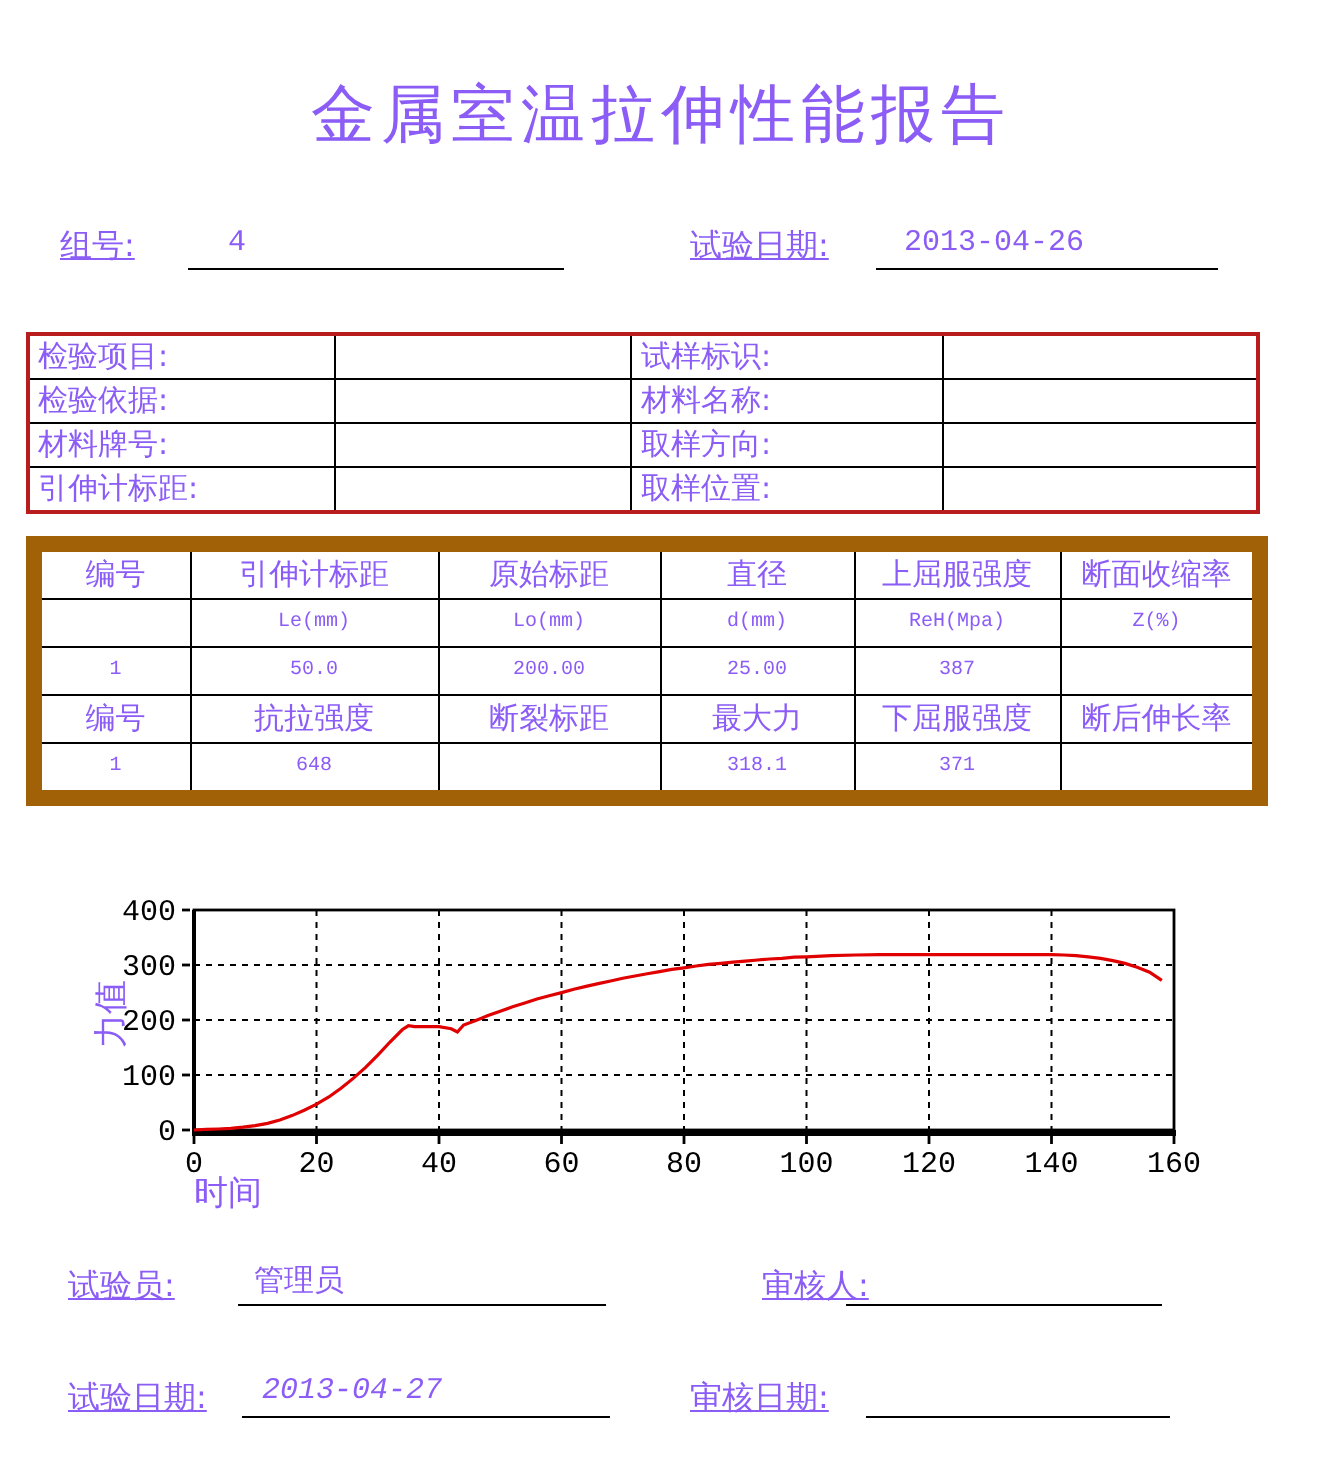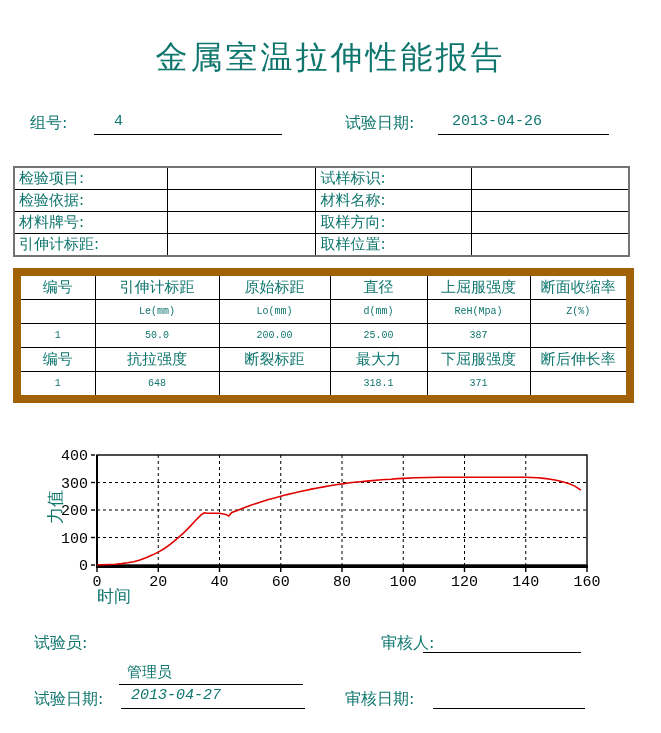--- a/index.html
+++ b/index.html
@@ -1,33 +1,33 @@
 <!DOCTYPE html>
 <html><head>
 <meta charset="utf-8">
 <style>
   html,body{margin:0;padding:0;background:#fff;}
   .page{
     position:relative;width:661px;height:733px;background:#ffffff;
-    font-family:"DejaVu Sans",sans-serif;color:#0f766e;overflow:hidden;
+    font-family:"DejaVu Sans",sans-serif;color:#8b5cf6;overflow:hidden;
   }
   .title{
     position:absolute;left:0;top:36px;width:661px;text-align:center;
     font-family:"DejaVu Serif","DejaVu Sans",serif;font-size:32px;letter-spacing:3px;
   }
   
-  .field-label{position:absolute;font-size:16px;line-height:22px;white-space:nowrap;}
+  .field-label{position:absolute;font-size:16px;line-height:22px;white-space:nowrap;text-decoration:underline;}
   .field-line{
     position:absolute;height:24px;border-bottom:1px solid #000;
     font-size:15px;line-height:24px;white-space:nowrap;
   }
   .mono{font-family:"Liberation Mono","DejaVu Sans Mono",monospace;}
   
   table{border-collapse:collapse;table-layout:fixed;}
-  .info-table{position:absolute;left:13px;top:166px;width:617px;border:2px solid #737373;}
+  .info-table{position:absolute;left:13px;top:166px;width:617px;border:2px solid #b91c1c;}
   .info-table td{border:1px solid #000;height:21px;font-size:15px;padding:0 0 0 4px;overflow:hidden;}
   
   .results-table{position:absolute;left:13px;top:268px;width:617px;border:8px solid #a16207;}
   .results-table td{
     border:1px solid #000;height:23px;text-align:center;font-size:15px;
     font-family:"DejaVu Sans",sans-serif;overflow:hidden;padding:0;
   }
   .results-table tr.unit-row td,.results-table tr.data-row td{
     font-family:"Liberation Mono","DejaVu Sans Mono",monospace;font-size:10px;
   }
@@ -188,21 +188,21 @@
       <line x1="61" y1="40.5" x2="65" y2="40.5" class="tickmark"></line>
       <text x="58" y="45.5" class="ticklabel" text-anchor="end">300</text>
       <line x1="61" y1="13" x2="65" y2="13" class="tickmark"></line>
       <text x="58" y="18" class="ticklabel" text-anchor="end">400</text>
       <polyline points="67.0,123.0 73.1,122.7 79.3,122.5 85.4,122.2 91.5,121.6 97.6,120.8 103.8,119.7 109.9,118.0 116.0,115.8 122.1,113.1 128.3,110.1 134.4,106.5 140.5,102.1 146.6,97.2 152.8,91.7 158.9,85.6 165.0,79.0 171.1,72.9 174.2,70.8 177.3,71.3 183.4,71.3 189.5,71.3 195.6,72.4 198.7,74.0 201.8,70.5 207.9,68.3 214.0,65.8 220.1,63.6 226.3,61.4 232.4,59.5 238.5,57.5 244.6,55.9 250.8,54.3 256.9,52.6 263.0,51.2 269.1,49.8 275.3,48.5 281.4,47.1 287.5,46.0 293.6,44.9 299.8,43.8 305.9,42.7 312.0,41.9 318.1,41.0 324.3,40.2 330.4,39.7 336.5,39.1 342.6,38.6 348.8,38.0 354.9,37.5 361.0,37.2 367.1,36.6 373.3,36.4 385.5,35.8 397.8,35.5 410.0,35.3 434.5,35.3 459.0,35.3 483.5,35.3 495.8,35.3 501.9,35.5 508.0,35.8 514.1,36.4 520.3,37.2 526.4,38.3 532.5,39.7 538.6,41.6 544.8,44.1 550.9,48.2" class="curve" stroke="#e00000"></polyline>
     </svg>
   <div class="chart-ylabel">力值</div>
   <div class="chart-xlabel">时间</div>
 
   <span class="field-label" style="left:34px;top:632px;">试验员:</span>
-  <span class="field-line" style="left:119px;top:628px;width:176px;padding-left:8px;margin-top:32px;">管理员</span>
+  <span class="field-line" style="left:119px;top:628px;width:176px;padding-left:8px;">管理员</span>
 
   <span class="field-label" style="left:345px;top:632px;margin-left:36px;">审核人:</span>
   <span class="field-line" style="left:423px;top:628px;width:150px;padding-left:8px;"></span>
 
   <span class="field-label" style="left:34px;top:688px;">试验日期:</span>
   <span class="field-line mono" style="left:121px;top:684px;width:174px;padding-left:10px;font-style:italic;">2013-04-27</span>
 
   <span class="field-label" style="left:345px;top:688px;">审核日期:</span>
   <span class="field-line mono" style="left:433px;top:684px;width:142px;padding-left:10px;"></span>
 

